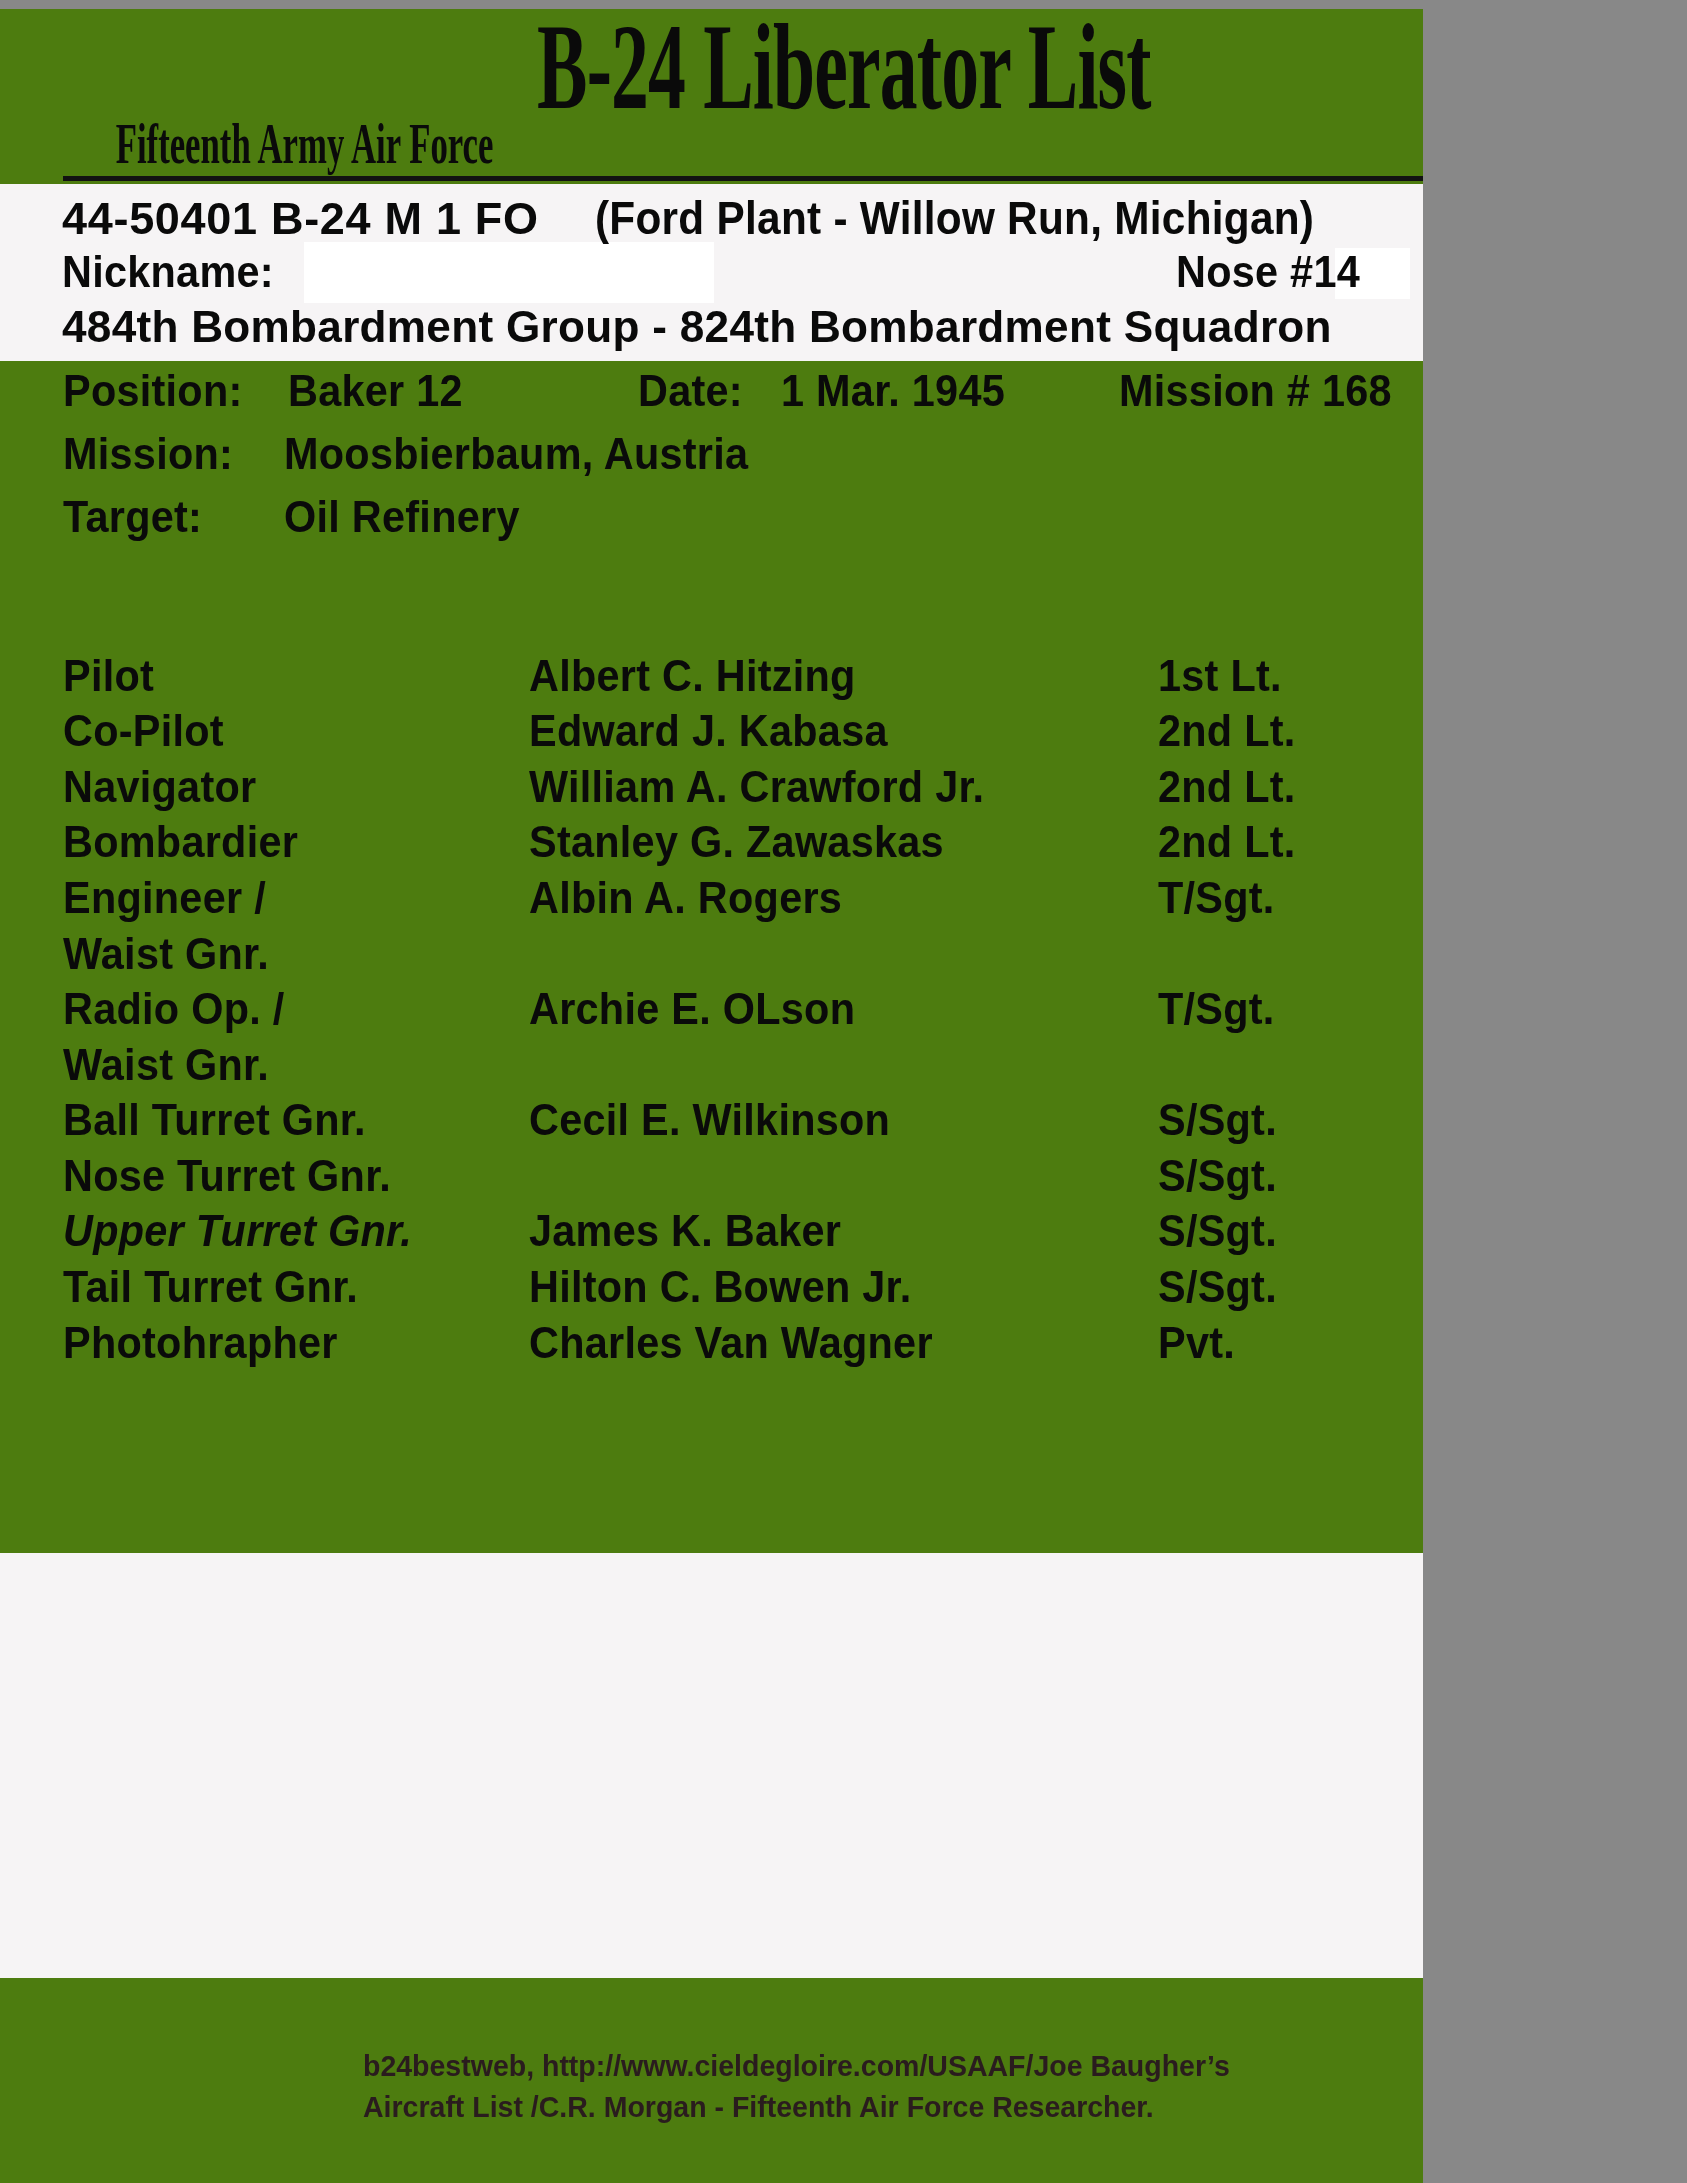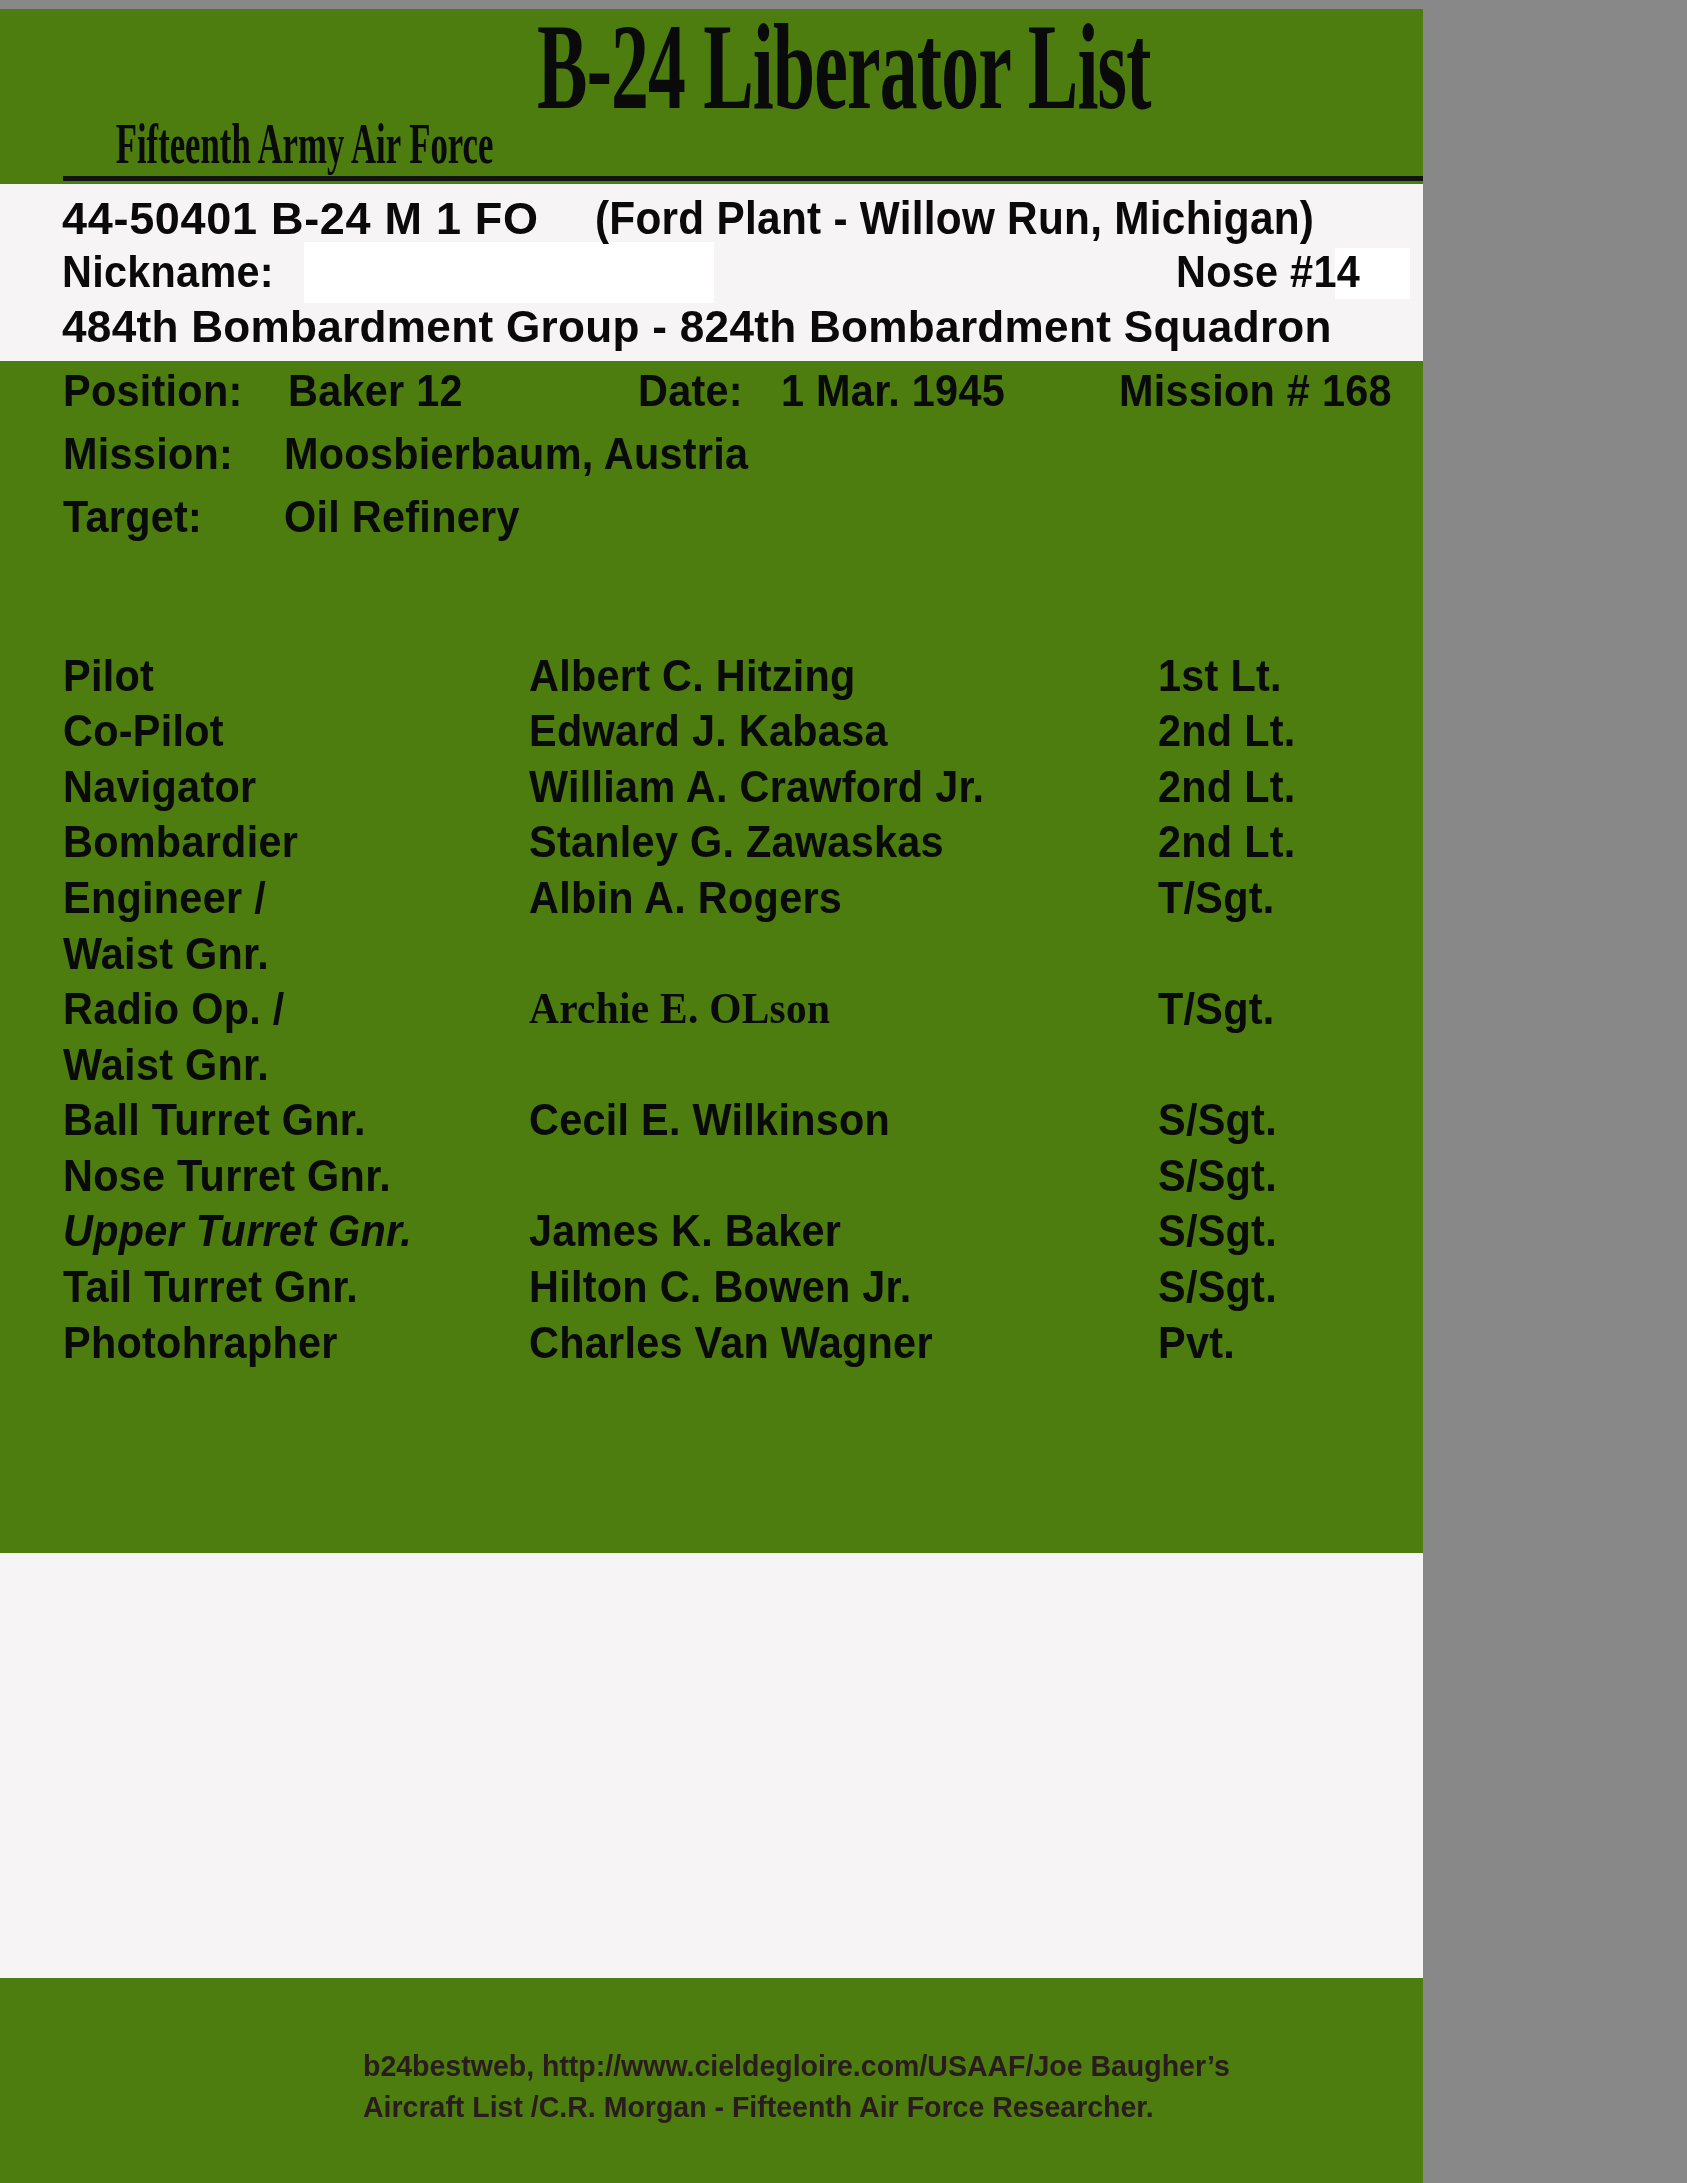--- a/index.html
+++ b/index.html
@@ -122,21 +122,21 @@
   <div class="ln" style="top:810px;left:529px;"><span class="cx">Stanley G. Zawaskas</span></div>
   <div class="ln" style="top:810px;left:1158px;"><span class="cx">2nd Lt.</span></div>
 
   <div class="ln" style="top:866px;left:63px;"><span class="cx">Engineer /</span></div>
   <div class="ln" style="top:866px;left:529px;"><span class="cx">Albin A. Rogers</span></div>
   <div class="ln" style="top:866px;left:1158px;"><span class="cx">T/Sgt.</span></div>
 
   <div class="ln" style="top:922px;left:63px;"><span class="cx">Waist Gnr.</span></div>
 
   <div class="ln" style="top:977px;left:63px;"><span class="cx">Radio Op. /</span></div>
-  <div class="ln" style="top:977px;left:529px;font-family:Liberation Serif, serif;"><span class="cx">Archie E. OLson</span></div>
+  <div class="ln" style="top:977px;left:529px;"><span class="cx">Archie E. OLson</span></div>
   <div class="ln" style="top:977px;left:1158px;"><span class="cx">T/Sgt.</span></div>
 
   <div class="ln" style="top:1033px;left:63px;"><span class="cx">Waist Gnr.</span></div>
 
   <div class="ln" style="top:1088px;left:63px;"><span class="cx">Ball Turret Gnr.</span></div>
   <div class="ln" style="top:1088px;left:529px;"><span class="cx">Cecil E. Wilkinson</span></div>
   <div class="ln" style="top:1088px;left:1158px;"><span class="cx">S/Sgt.</span></div>
 
   <div class="ln" style="top:1144px;left:63px;"><span class="cx">Nose Turret Gnr.</span></div>
   <div class="ln" style="top:1144px;left:1158px;"><span class="cx">S/Sgt.</span></div>

